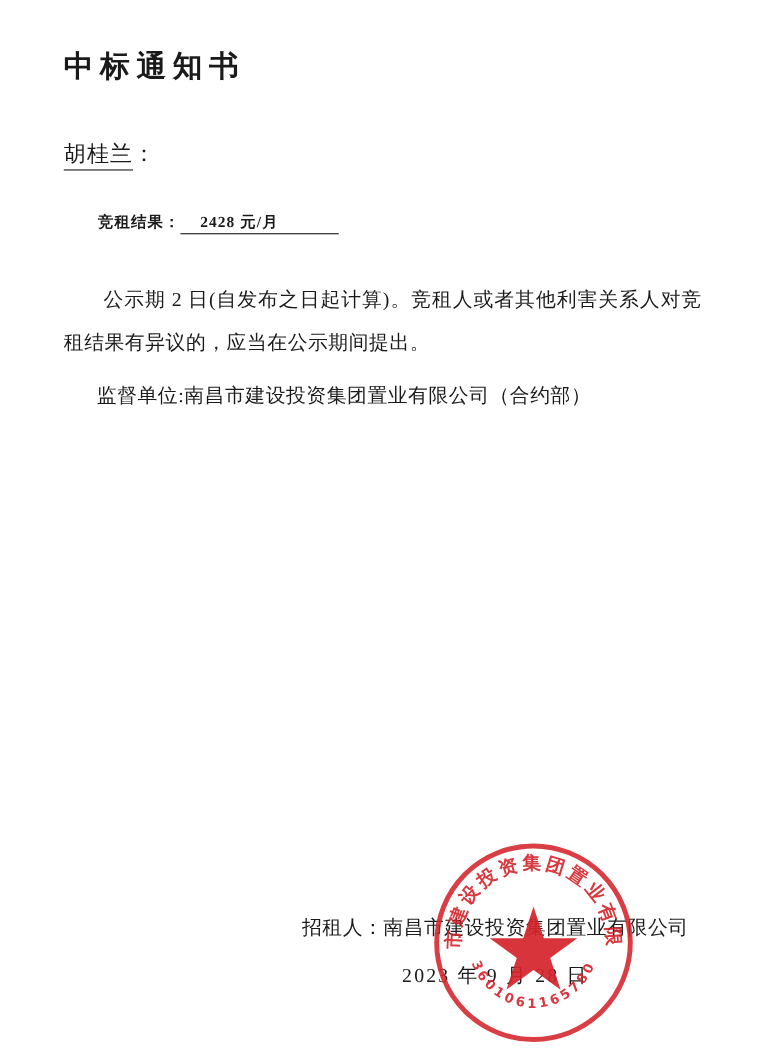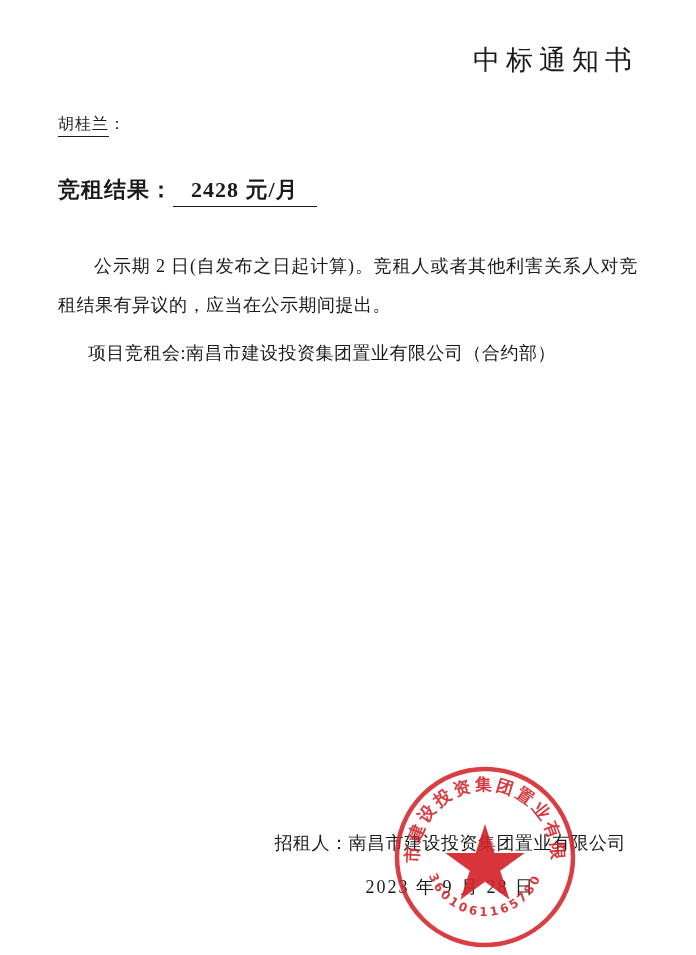--- a/index.html
+++ b/index.html
@@ -16,31 +16,31 @@
     overflow: hidden;
   }
   .page {
     position: relative;
     width: 696px;
     height: 955px;
     box-sizing: border-box;
     padding: 0 58px;
   }
   .doc-title {
-    text-align: right;
+    text-align: left;
     font-size: 27px;
-    font-weight: normal;
+    font-weight: bold;
     letter-spacing: 6px;
     margin-top: 42px;
     margin-bottom: 0;
     font-family: "DejaVu Serif", "Liberation Serif", serif;
   }
   .addressee {
-    margin-top: 36px;
-    font-size: 16px;
+    margin-top: 48px;
+    font-size: 20px;
     letter-spacing: 1px;
   }
   .addressee .name {
     border-bottom: 1.5px solid #1a1a1a;
     padding-bottom: 1px;
     display: inline-block;
   }
   .body-para {
     margin-top: 18px;
     font-size: 18px;
@@ -49,23 +49,24 @@
     text-indent: 36px;
     letter-spacing: 0.5px;
   }
   .underline-bold {
     font-weight: bold;
     border-bottom: 1.5px solid #1a1a1a;
     padding-bottom: 1px;
   }
   .result-row {
     margin-top: 38px;
-    font-size: 22px;
+    font-size: 14px;
     letter-spacing: 1px;
     font-weight: bold;
+    margin-left: 31px;
   }
   .result-row .label {
     font-weight: bold;
   }
   .result-row .value {
     border-bottom: 1.5px solid #1a1a1a;
     padding: 0 6px 1px 18px;
     font-weight: bold;
     display: inline-block;
     min-width: 120px;
@@ -121,21 +122,21 @@
     <span class="name">胡桂兰</span><span>：</span>
   </div>
 
 
   <div class="result-row">
     <span class="label">竞租结果：</span><span class="value">2428 元/月</span>
   </div>
 
   <div class="notice-para">公示期 2 日(自发布之日起计算)。竞租人或者其他利害关系人对竞租结果有异议的，应当在公示期间提出。</div>
 
-  <div class="info-line">项目竞租会:南昌市建设投资集团置业有限公司（合约部）</div>
+  <div class="info-line">监督单位:南昌市建设投资集团置业有限公司（合约部）</div>
 
   <div class="signature-block">
     <div>招租人：南昌市建设投资集团置业有限公司</div>
     <div class="sign-date">2023 年 9 月 28 日</div>
   </div>
 
   <div class="seal">
     <svg width="186" height="186" viewBox="0 0 186 186" xmlns="http://www.w3.org/2000/svg">
       <defs>
         <path id="sealTopArc" d="M 26,93 A 67,67 0 0 1 160,93"></path>

